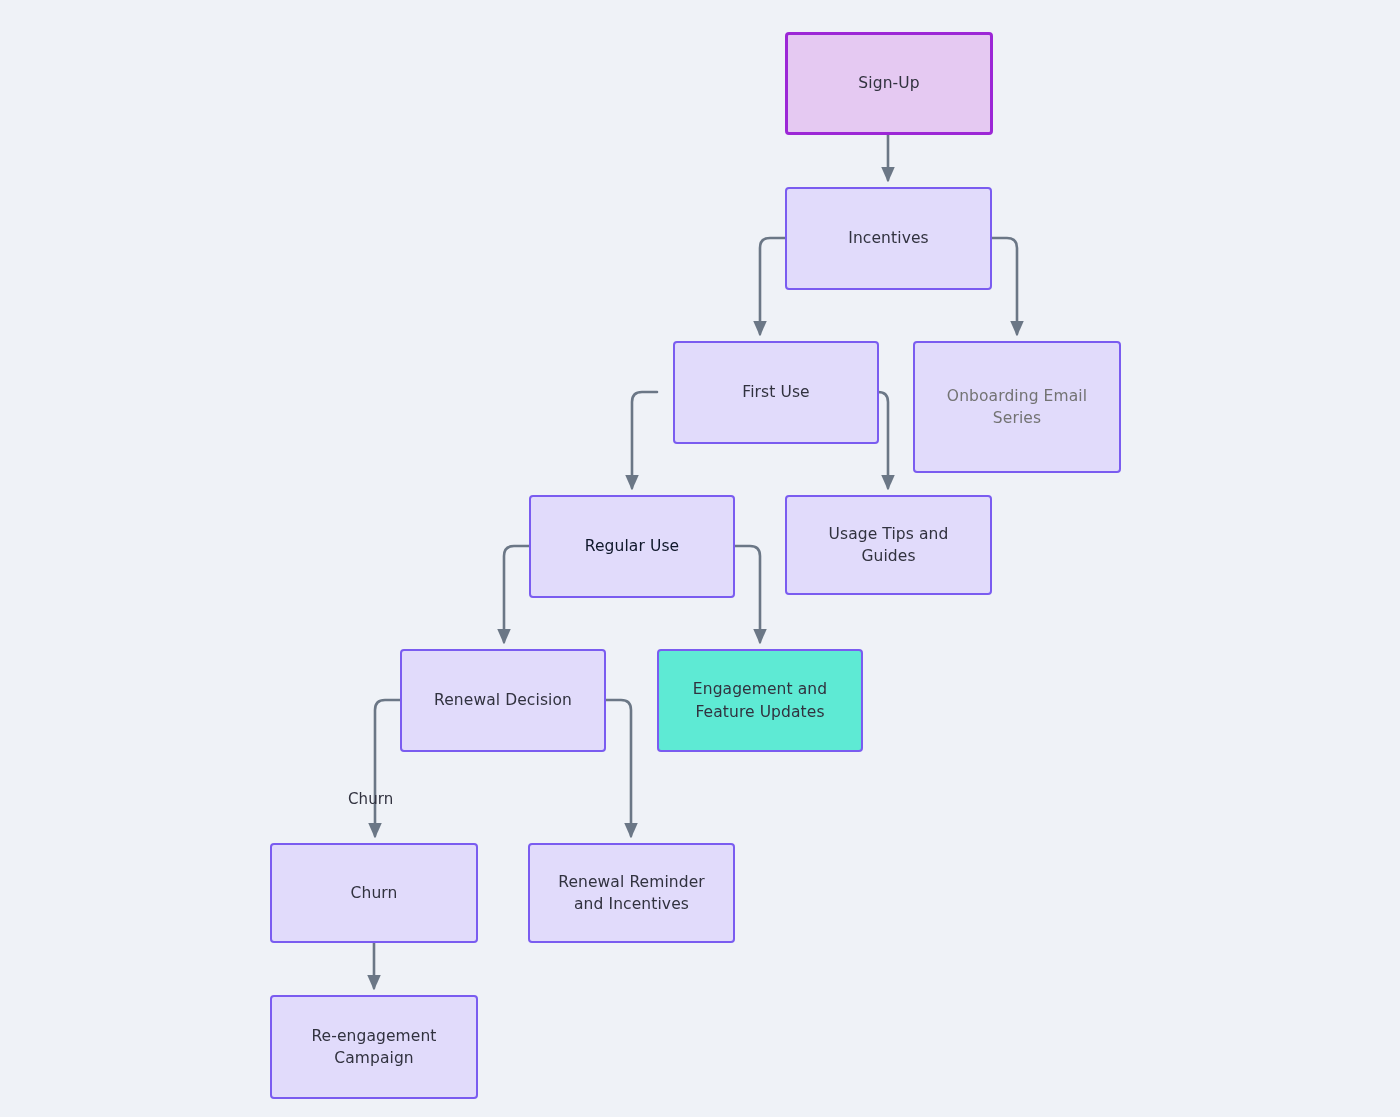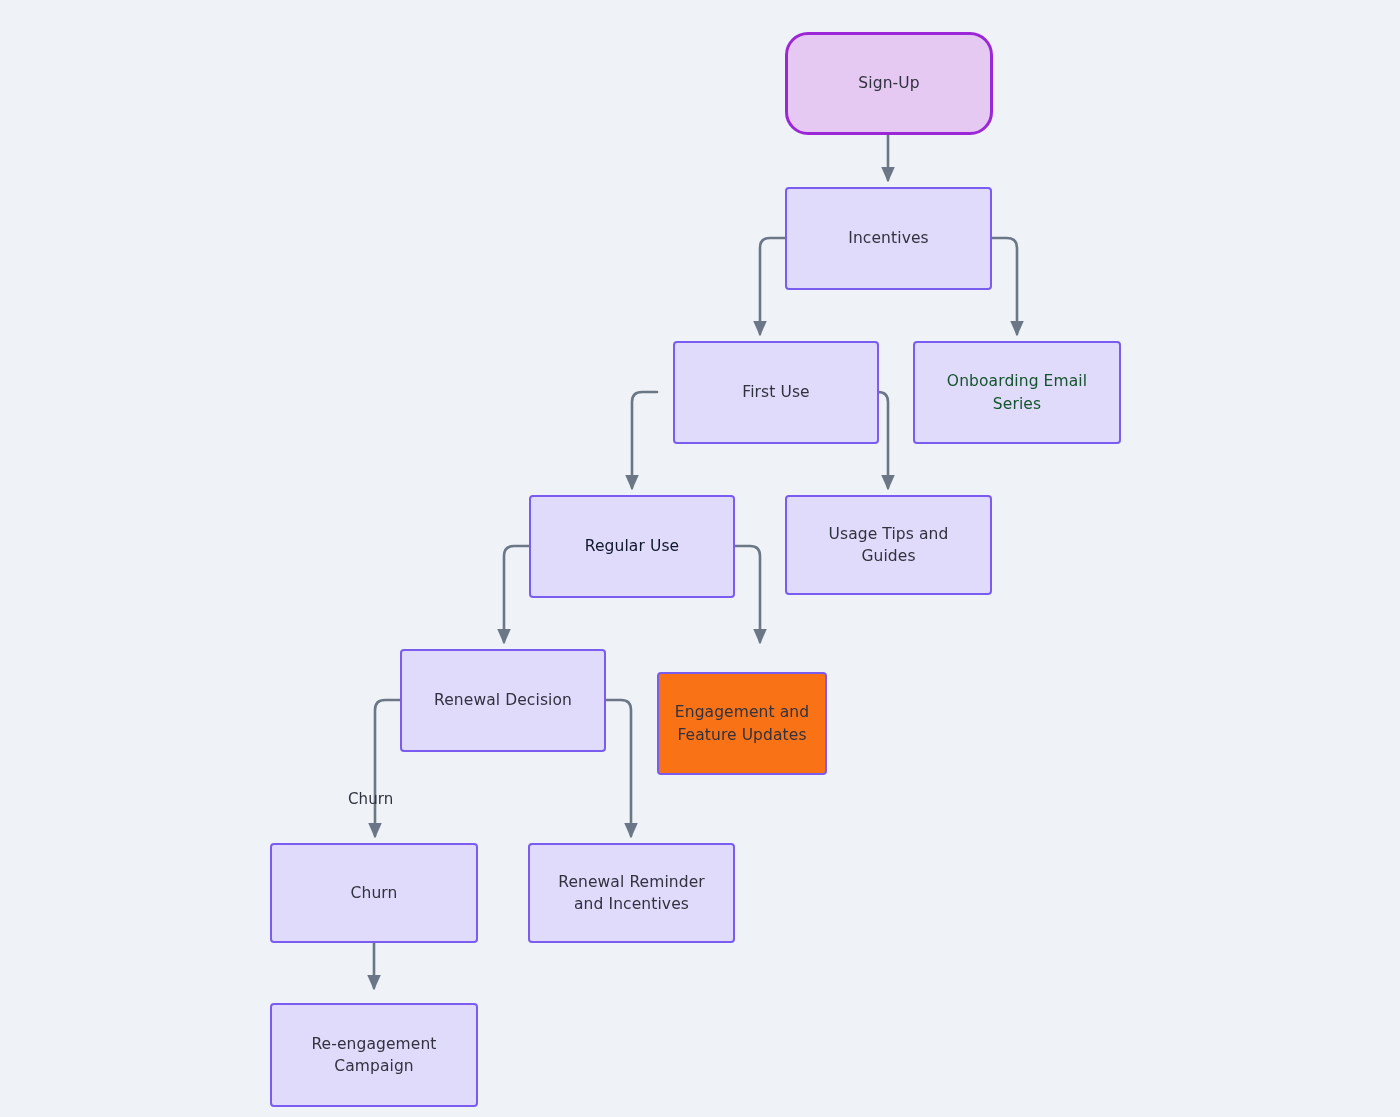--- a/index.html
+++ b/index.html
@@ -73,51 +73,51 @@
       <path d="M 992 238 L 1007 238 Q 1017 238 1017 248 L 1017 334" fill="none" stroke="#6b7786" stroke-width="2.6" stroke-linecap="round" stroke-linejoin="round" marker-end="url(#arrowhead)"></path>
       <path d="M 657 392 L 642 392 Q 632 392 632 402 L 632 488" fill="none" stroke="#6b7786" stroke-width="2.6" stroke-linecap="round" stroke-linejoin="round" marker-end="url(#arrowhead)"></path>
       <path d="M 863 392 L 878 392 Q 888 392 888 402 L 888 488" fill="none" stroke="#6b7786" stroke-width="2.6" stroke-linecap="round" stroke-linejoin="round" marker-end="url(#arrowhead)"></path>
       <path d="M 529 546 L 514 546 Q 504 546 504 556 L 504 642" fill="none" stroke="#6b7786" stroke-width="2.6" stroke-linecap="round" stroke-linejoin="round" marker-end="url(#arrowhead)"></path>
       <path d="M 735 546 L 750 546 Q 760 546 760 556 L 760 642" fill="none" stroke="#6b7786" stroke-width="2.6" stroke-linecap="round" stroke-linejoin="round" marker-end="url(#arrowhead)"></path>
       <path d="M 400 700 L 385 700 Q 375 700 375 710 L 375 836" fill="none" stroke="#6b7786" stroke-width="2.6" stroke-linecap="round" stroke-linejoin="round" marker-end="url(#arrowhead)"></path>
       <path d="M 606 700 L 621 700 Q 631 700 631 710 L 631 836" fill="none" stroke="#6b7786" stroke-width="2.6" stroke-linecap="round" stroke-linejoin="round" marker-end="url(#arrowhead)"></path>
       <path d="M 374 943 L 374 988" fill="none" stroke="#6b7786" stroke-width="2.6" stroke-linecap="round" stroke-linejoin="round" marker-end="url(#arrowhead)"></path>
     </svg>
 <div class="edge-label" style="left: 348px; top: 790px; color: rgb(49, 50, 63);">Churn</div>
-    <div class="node start" style="left: 785px; top: 32px; width: 208px; height: 103px; background: rgb(229, 201, 242); border-color: rgb(156, 39, 214); color: rgb(49, 50, 63); border-radius: 23px;">
+    <div class="node start" style="left: 785px; top: 32px; width: 208px; height: 103px; background: rgb(229, 201, 242); border-color: rgb(156, 39, 214); color: rgb(49, 50, 63);">
       <span class="label">Sign-Up</span>
     </div>
     <div class="node" style="left: 785px; top: 187px; width: 207px; height: 103px; background: rgb(225, 219, 251); border-color: rgb(122, 92, 240); color: rgb(49, 50, 63);">
       <span class="label">Incentives</span>
     </div>
     <div class="node" style="left: 657px; top: 341px; width: 206px; height: 103px; background: rgb(225, 219, 251); border-color: rgb(122, 92, 240); color: rgb(49, 50, 63); margin-left: 16px;">
       <span class="label">First Use</span>
     </div>
-    <div class="node" style="left: 913px; top: 341px; width: 208px; height: 103px; background: rgb(225, 219, 251); border-color: rgb(122, 92, 240); color: #14532d;">
+    <div class="node" style="left: 913px; top: 341px; width: 208px; height: 132px; background: rgb(225, 219, 251); border-color: rgb(122, 92, 240); color: #737373;">
       <span class="label">Onboarding Email
 Series</span>
     </div>
     <div class="node" style="left: 529px; top: 495px; width: 206px; height: 103px; background: rgb(225, 219, 251); border-color: rgb(122, 92, 240); color: #0f172a; align-items: center;">
       <span class="label">Regular Use</span>
     </div>
     <div class="node" style="left: 785px; top: 495px; width: 207px; height: 100px; background: rgb(225, 219, 251); border-color: rgb(122, 92, 240); color: rgb(49, 50, 63);">
       <span class="label">Usage Tips and
 Guides</span>
     </div>
     <div class="node" style="left: 400px; top: 649px; width: 206px; height: 103px; background: rgb(225, 219, 251); border-color: rgb(122, 92, 240); color: rgb(49, 50, 63);">
       <span class="label">Renewal Decision</span>
     </div>
-    <div class="node" style="left: 657px; top: 672px; width: 170px; height: 103px; background: #f97316; border-color: rgb(122, 92, 240); color: rgb(49, 50, 63);">
+    <div class="node" style="left: 657px; top: 649px; width: 206px; height: 103px; background: #5eead4; border-color: rgb(122, 92, 240); color: rgb(49, 50, 63);">
       <span class="label">Engagement and
 Feature Updates</span>
     </div>
     <div class="node" style="left: 270px; top: 843px; width: 208px; height: 100px; background: rgb(225, 219, 251); border-color: rgb(122, 92, 240); color: rgb(49, 50, 63);">
       <span class="label">Churn</span>
     </div>
     <div class="node" style="left: 528px; top: 843px; width: 207px; height: 100px; background: rgb(225, 219, 251); border-color: rgb(122, 92, 240); color: rgb(49, 50, 63);">
       <span class="label">Renewal Reminder
 and Incentives</span>
     </div>
-    <div class="node" style="left: 270px; top: 995px; width: 208px; height: 104px; background: rgb(225, 219, 251); border-color: rgb(122, 92, 240); color: rgb(49, 50, 63); margin-top: 8px;">
+    <div class="node" style="left: 270px; top: 995px; width: 208px; height: 104px; background: rgb(225, 219, 251); border-color: rgb(122, 92, 240); color: rgb(49, 50, 63);">
       <span class="label">Re-engagement
 Campaign</span>
     </div>
   </div>
 
 </body></html>

